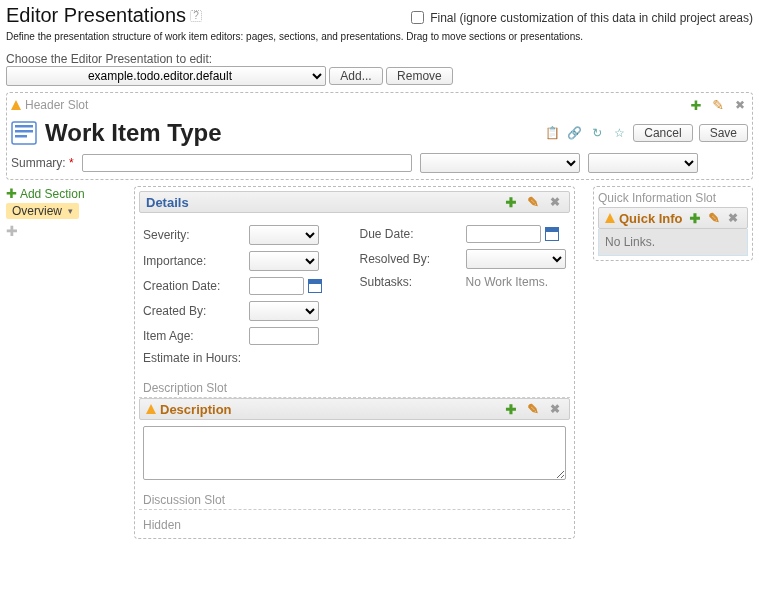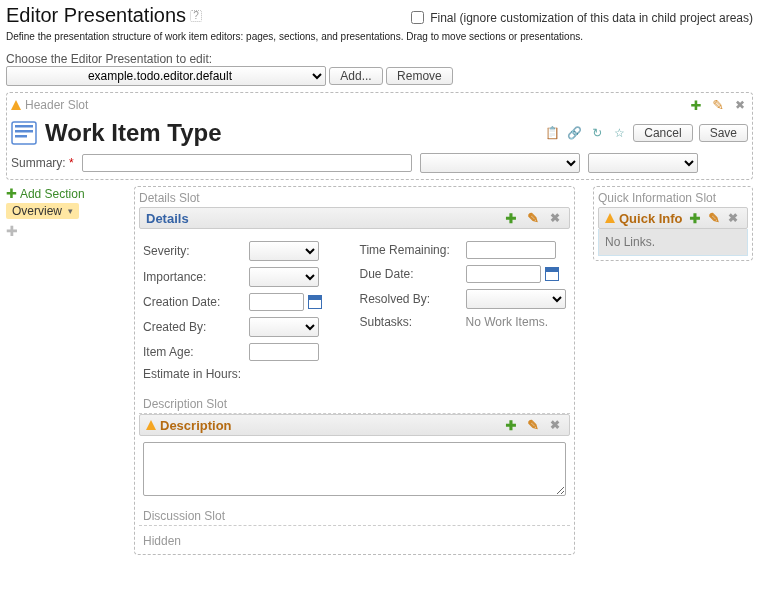--- a/index.html
+++ b/index.html
@@ -220,23 +220,20 @@
     </div>
     <div class="tab-overview">
       <span>Overview</span>
       <span class="chev">▾</span>
     </div>
     <div class="tiny-plus">✚</div>
   </div>
 
   <div class="col-mid">
     <div class="dashed-box" style="margin-top:0">
-      <div class="slot-label">
-          <span>Details Slot</span>
-        </div>
       <div class="section-header">
         <span>Details</span>
         <span class="slot-actions">
           <span class="icon-btn plus-icon"></span>
           <span class="icon-btn pencil-icon"></span>
           <span class="icon-btn x-icon"></span>
         </span>
       </div>
       <div class="section-body">
         <div class="fields">
@@ -270,26 +267,20 @@
                 <span class="flabel">Item Age:</span>
                 <span class="fval">
                   <input class="text" style="width: 70px;">
                 </span>
               </div>
             <div class="frow">
                 <span class="flabel" style="width:auto">Estimate in Hours:</span>
               </div>
           </div>
           <div class="fcol">
-            <div class="frow">
-                <span class="flabel">Time Remaining:</span>
-                <span class="fval">
-                  <input class="text" style="width: 90px;">
-                </span>
-              </div>
             <div class="frow">
                 <span class="flabel">Due Date:</span>
                 <span class="fval">
                   <input class="text" style="width: 75px;">
                   <span class="cal-icon"></span>
                 </span>
               </div>
             <div class="frow">
                 <span class="flabel">Resolved By:</span>
                 <span class="fval">

